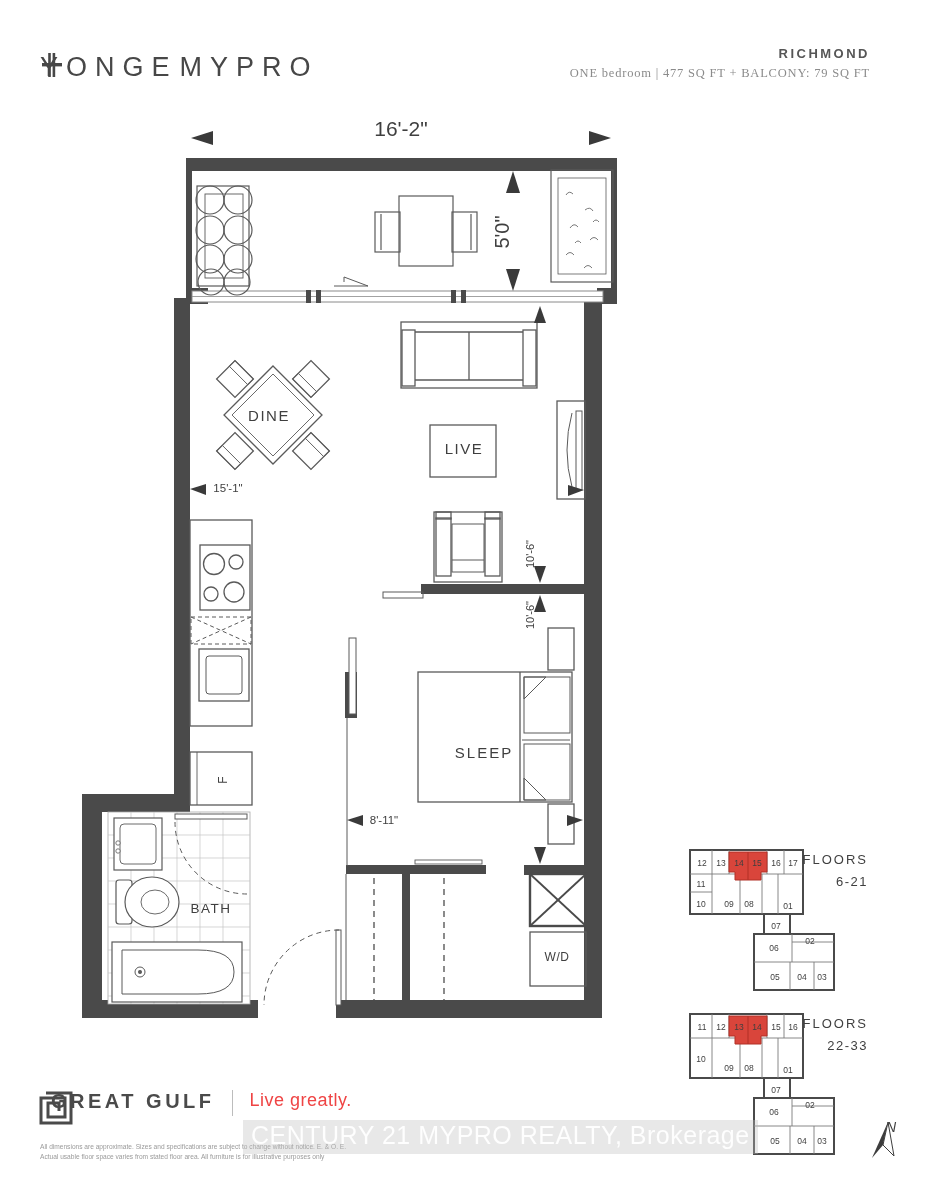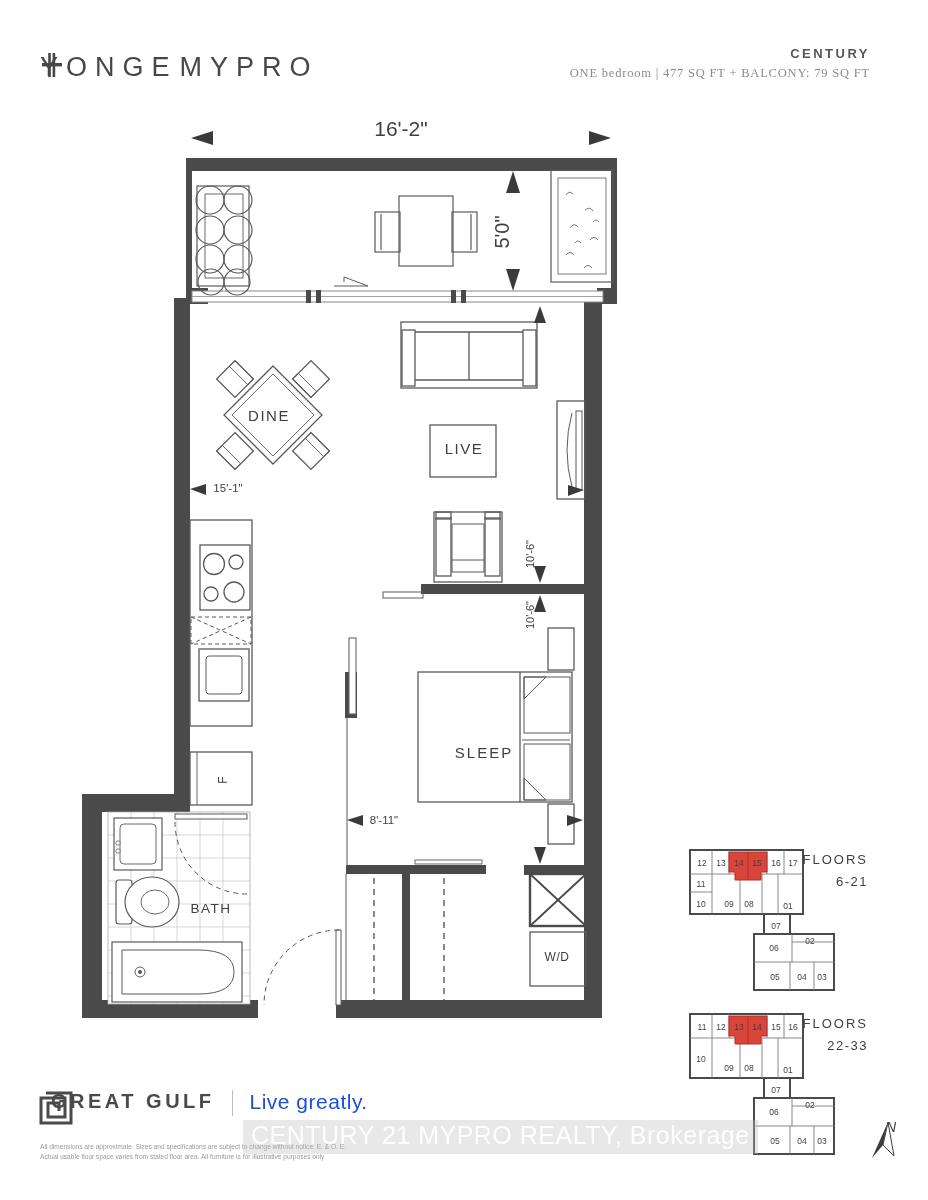--- a/index.html
+++ b/index.html
@@ -12,21 +12,21 @@
   .logo-word{font-size:27px;letter-spacing:8px;font-weight:400;}
   .logo-plus{margin:0 4px 0 -2px;display:inline-block;}
 
   .unit-info{position:absolute;right:58px;top:46px;text-align:right;}
   .unit-name{font-size:13px;font-weight:bold;letter-spacing:2.5px;color:#565656;}
   .unit-specs{font-size:12.5px;letter-spacing:0.8px;color:#8b8b8b;margin-top:5px;font-family:Liberation Serif, serif;}
 
   .footer-brand{position:absolute;left:38px;top:1090px;display:flex;align-items:flex-start;}
   .brand-name{font-size:20px;font-weight:bold;letter-spacing:3.5px;color:#4a4a4a;margin-left:13px;}
   .fdivider{width:1px;height:26px;background:#bcbcbc;margin:0 17px;}
-  .tagline{font-size:21px;color:#1d4ed8;letter-spacing:0.5px;}
+  .tagline{font-size:18px;color:#ef4444;letter-spacing:0.5px;}
 
   .disclaimer{position:absolute;left:40px;top:1142px;font-size:6.6px;color:#9a9a9a;line-height:1.55;}
 
   .watermark{position:absolute;left:243px;top:1120px;height:34px;line-height:30px;
              background:rgba(190,190,190,0.35);color:rgba(255,255,255,0.92);
              font-size:25px;letter-spacing:0.5px;padding:0 8px;white-space:nowrap;}
 </style>
 </head>
 <body>
 
@@ -38,21 +38,21 @@
       <svg width="24" height="26" viewBox="0 0 24 26">
         <rect x="2" y="11" width="20" height="3.4" fill="#474747"></rect>
         <rect x="8.2" y="1" width="2.6" height="24" fill="#474747"></rect>
         <rect x="12.6" y="1" width="2.6" height="24" fill="#474747"></rect>
       </svg>
     </span>
     <span class="logo-word">MYPRO</span>
   </div>
 
   <div class="unit-info">
-    <div class="unit-name">CENTURY</div>
+    <div class="unit-name">RICHMOND</div>
     <div class="unit-specs">ONE bedroom  |  477 SQ FT  +  BALCONY: 79 SQ FT</div>
   </div>
 
   <svg width="928" height="1200" viewBox="0 0 928 1200">
 
     <g fill="#4a4a4a">
       <rect x="186" y="158" width="431" height="13"></rect>
       <rect x="186" y="158" width="6" height="140"></rect>
       <rect x="611" y="158" width="6" height="140"></rect>
       <rect x="186" y="288" width="22" height="16"></rect>

